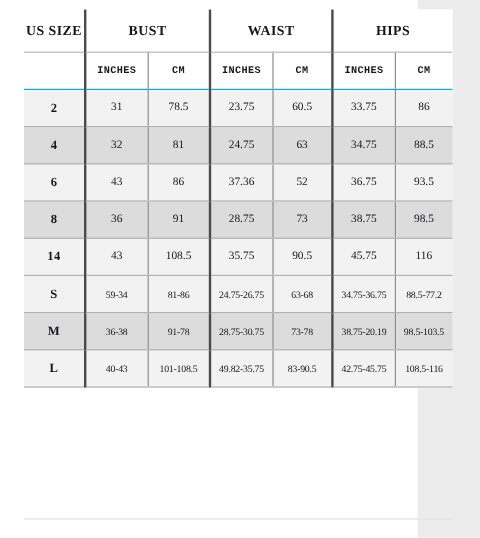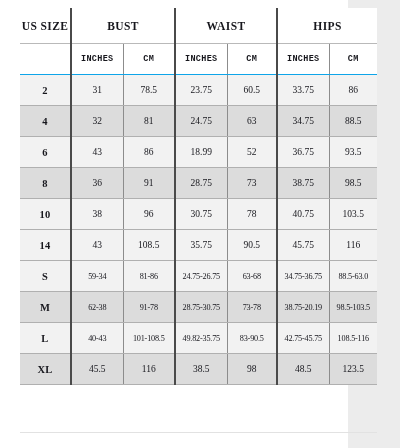--- a/index.html
+++ b/index.html
@@ -157,85 +157,67 @@
             <td class="num vsep-thin">81</td>
             <td class="num vsep-strong">24.75</td>
             <td class="num vsep-thin">63</td>
             <td class="num vsep-strong">34.75</td>
             <td class="num vsep-thin">88.5</td>
           </tr>
           <tr class="row-light">
             <td class="size-cell">6</td>
             <td class="num vsep-strong">43</td>
             <td class="num vsep-thin">86</td>
-            <td class="num vsep-strong">18.99</td>
+            <td class="num vsep-strong">37.36</td>
             <td class="num vsep-thin">52</td>
             <td class="num vsep-strong">36.75</td>
             <td class="num vsep-thin">93.5</td>
           </tr>
           <tr class="row-dark">
             <td class="size-cell">8</td>
             <td class="num vsep-strong">36</td>
             <td class="num vsep-thin">91</td>
             <td class="num vsep-strong">28.75</td>
             <td class="num vsep-thin">73</td>
             <td class="num vsep-strong">38.75</td>
             <td class="num vsep-thin">98.5</td>
           </tr>
           <tr class="row-light">
-            <td class="size-cell">10</td>
-            <td class="num vsep-strong">38</td>
-            <td class="num vsep-thin">96</td>
-            <td class="num vsep-strong">30.75</td>
-            <td class="num vsep-thin">78</td>
-            <td class="num vsep-strong">40.75</td>
-            <td class="num vsep-thin">103.5</td>
-          </tr>
-          <tr class="row-light">
             <td class="size-cell">14</td>
             <td class="num vsep-strong">43</td>
             <td class="num vsep-thin">108.5</td>
             <td class="num vsep-strong">35.75</td>
             <td class="num vsep-thin">90.5</td>
             <td class="num vsep-strong">45.75</td>
             <td class="num vsep-thin">116</td>
           </tr>
           <tr class="row-light range">
             <td class="size-cell">S</td>
             <td class="num vsep-strong">59-34</td>
             <td class="num vsep-thin">81-86</td>
             <td class="num vsep-strong">24.75-26.75</td>
             <td class="num vsep-thin">63-68</td>
             <td class="num vsep-strong">34.75-36.75</td>
-            <td class="num vsep-thin">88.5-63.0</td>
+            <td class="num vsep-thin">88.5-77.2</td>
           </tr>
           <tr class="row-dark range">
             <td class="size-cell">M</td>
-            <td class="num vsep-strong">62-38</td>
+            <td class="num vsep-strong">36-38</td>
             <td class="num vsep-thin">91-78</td>
             <td class="num vsep-strong">28.75-30.75</td>
             <td class="num vsep-thin">73-78</td>
             <td class="num vsep-strong">38.75-20.19</td>
             <td class="num vsep-thin">98.5-103.5</td>
           </tr>
           <tr class="row-light range">
             <td class="size-cell">L</td>
             <td class="num vsep-strong">40-43</td>
             <td class="num vsep-thin">101-108.5</td>
             <td class="num vsep-strong">49.82-35.75</td>
             <td class="num vsep-thin">83-90.5</td>
             <td class="num vsep-strong">42.75-45.75</td>
             <td class="num vsep-thin">108.5-116</td>
           </tr>
-          <tr class="row-dark">
-            <td class="size-cell">XL</td>
-            <td class="num vsep-strong">45.5</td>
-            <td class="num vsep-thin">116</td>
-            <td class="num vsep-strong">38.5</td>
-            <td class="num vsep-thin">98</td>
-            <td class="num vsep-strong">48.5</td>
-            <td class="num vsep-thin">123.5</td>
-          </tr>
         </tbody>
     </table>
   </div>
   <div class="bottom-rule"></div>
 </div>
 
 </body></html>

